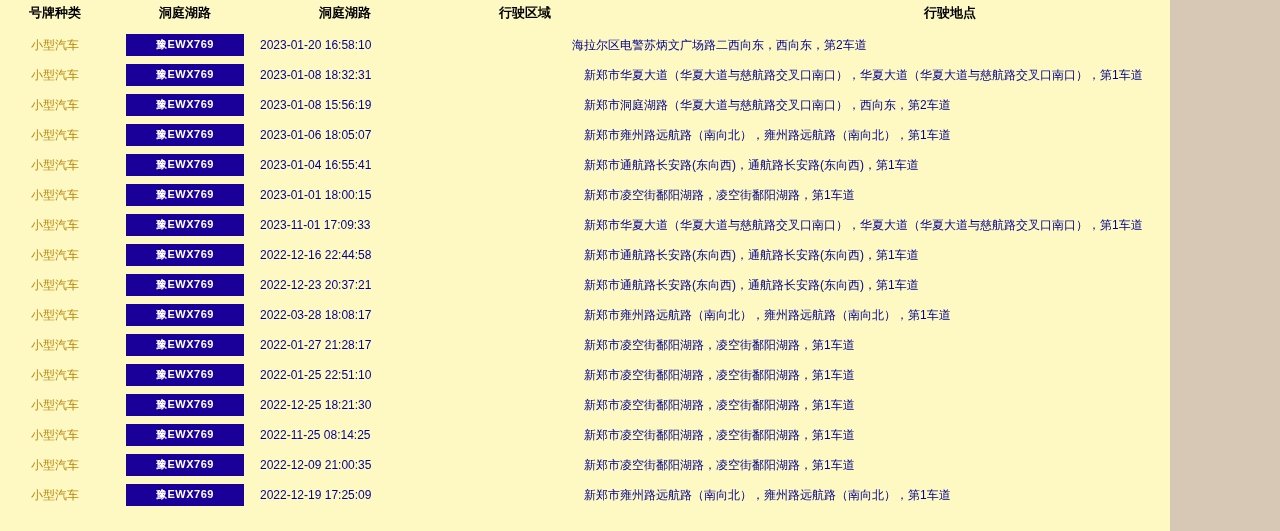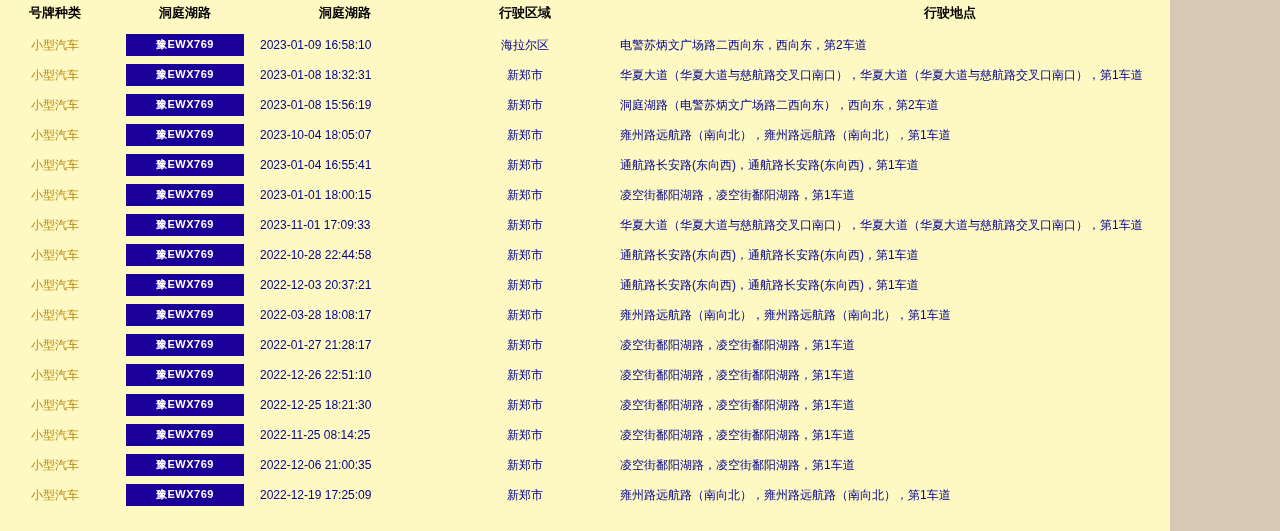--- a/index.html
+++ b/index.html
@@ -68,21 +68,21 @@
     margin: 0 auto;
     width: 118px;
   }
   .cell-time {
     color: #00008b;
     text-align: left;
     padding-left: 4px;
   }
   .cell-area {
     color: #00008b;
-    text-align: center;
+    text-align: right;
     padding-left: 6px;
   }
   .cell-place {
     color: #00008b;
     text-align: left;
     padding-left: 6px;
     margin-left: 12px;
   }
   .hdr-type  { padding-left: 0; }
   .hdr-plate { }
@@ -111,48 +111,48 @@
         <th class="hdr-area">行驶区域</th>
         <th class="hdr-place">行驶地点</th>
       </tr>
     </thead>
     <tbody id="records-body">
         <tr>
           <td class="cell-type">小型汽车</td>
           <td class="plate-wrap">
             <span class="plate-badge">豫EWX769</span>
           </td>
-          <td class="cell-time">2023-01-09 16:58:10</td>
+          <td class="cell-time">2023-01-20 16:58:10</td>
           <td class="cell-area">海拉尔区</td>
           <td class="cell-place">电警苏炳文广场路二西向东，西向东，第2车道</td>
         </tr>
         <tr>
           <td class="cell-type">小型汽车</td>
           <td class="plate-wrap">
             <span class="plate-badge">豫EWX769</span>
           </td>
           <td class="cell-time">2023-01-08 18:32:31</td>
           <td class="cell-area">新郑市</td>
           <td class="cell-place">华夏大道（华夏大道与慈航路交叉口南口），华夏大道（华夏大道与慈航路交叉口南口），第1车道</td>
         </tr>
         <tr>
           <td class="cell-type">小型汽车</td>
           <td class="plate-wrap">
             <span class="plate-badge">豫EWX769</span>
           </td>
           <td class="cell-time">2023-01-08 15:56:19</td>
           <td class="cell-area">新郑市</td>
-          <td class="cell-place">洞庭湖路（电警苏炳文广场路二西向东），西向东，第2车道</td>
-        </tr>
-        <tr>
-          <td class="cell-type">小型汽车</td>
-          <td class="plate-wrap">
-            <span class="plate-badge">豫EWX769</span>
-          </td>
-          <td class="cell-time">2023-10-04 18:05:07</td>
+          <td class="cell-place">洞庭湖路（华夏大道与慈航路交叉口南口），西向东，第2车道</td>
+        </tr>
+        <tr>
+          <td class="cell-type">小型汽车</td>
+          <td class="plate-wrap">
+            <span class="plate-badge">豫EWX769</span>
+          </td>
+          <td class="cell-time">2023-01-06 18:05:07</td>
           <td class="cell-area">新郑市</td>
           <td class="cell-place">雍州路远航路（南向北），雍州路远航路（南向北），第1车道</td>
         </tr>
         <tr>
           <td class="cell-type">小型汽车</td>
           <td class="plate-wrap">
             <span class="plate-badge">豫EWX769</span>
           </td>
           <td class="cell-time">2023-01-04 16:55:41</td>
           <td class="cell-area">新郑市</td>
@@ -174,30 +174,30 @@
           </td>
           <td class="cell-time">2023-11-01 17:09:33</td>
           <td class="cell-area">新郑市</td>
           <td class="cell-place">华夏大道（华夏大道与慈航路交叉口南口），华夏大道（华夏大道与慈航路交叉口南口），第1车道</td>
         </tr>
         <tr>
           <td class="cell-type">小型汽车</td>
           <td class="plate-wrap">
             <span class="plate-badge">豫EWX769</span>
           </td>
-          <td class="cell-time">2022-10-28 22:44:58</td>
+          <td class="cell-time">2022-12-16 22:44:58</td>
           <td class="cell-area">新郑市</td>
           <td class="cell-place">通航路长安路(东向西)，通航路长安路(东向西)，第1车道</td>
         </tr>
         <tr>
           <td class="cell-type">小型汽车</td>
           <td class="plate-wrap">
             <span class="plate-badge">豫EWX769</span>
           </td>
-          <td class="cell-time">2022-12-03 20:37:21</td>
+          <td class="cell-time">2022-12-23 20:37:21</td>
           <td class="cell-area">新郑市</td>
           <td class="cell-place">通航路长安路(东向西)，通航路长安路(东向西)，第1车道</td>
         </tr>
         <tr>
           <td class="cell-type">小型汽车</td>
           <td class="plate-wrap">
             <span class="plate-badge">豫EWX769</span>
           </td>
           <td class="cell-time">2022-03-28 18:08:17</td>
           <td class="cell-area">新郑市</td>
@@ -210,21 +210,21 @@
           </td>
           <td class="cell-time">2022-01-27 21:28:17</td>
           <td class="cell-area">新郑市</td>
           <td class="cell-place">凌空街鄱阳湖路，凌空街鄱阳湖路，第1车道</td>
         </tr>
         <tr>
           <td class="cell-type">小型汽车</td>
           <td class="plate-wrap">
             <span class="plate-badge">豫EWX769</span>
           </td>
-          <td class="cell-time">2022-12-26 22:51:10</td>
+          <td class="cell-time">2022-01-25 22:51:10</td>
           <td class="cell-area">新郑市</td>
           <td class="cell-place">凌空街鄱阳湖路，凌空街鄱阳湖路，第1车道</td>
         </tr>
         <tr>
           <td class="cell-type">小型汽车</td>
           <td class="plate-wrap">
             <span class="plate-badge">豫EWX769</span>
           </td>
           <td class="cell-time">2022-12-25 18:21:30</td>
           <td class="cell-area">新郑市</td>
@@ -237,21 +237,21 @@
           </td>
           <td class="cell-time">2022-11-25 08:14:25</td>
           <td class="cell-area">新郑市</td>
           <td class="cell-place">凌空街鄱阳湖路，凌空街鄱阳湖路，第1车道</td>
         </tr>
         <tr>
           <td class="cell-type">小型汽车</td>
           <td class="plate-wrap">
             <span class="plate-badge">豫EWX769</span>
           </td>
-          <td class="cell-time">2022-12-06 21:00:35</td>
+          <td class="cell-time">2022-12-09 21:00:35</td>
           <td class="cell-area">新郑市</td>
           <td class="cell-place">凌空街鄱阳湖路，凌空街鄱阳湖路，第1车道</td>
         </tr>
         <tr>
           <td class="cell-type">小型汽车</td>
           <td class="plate-wrap">
             <span class="plate-badge">豫EWX769</span>
           </td>
           <td class="cell-time">2022-12-19 17:25:09</td>
           <td class="cell-area">新郑市</td>

